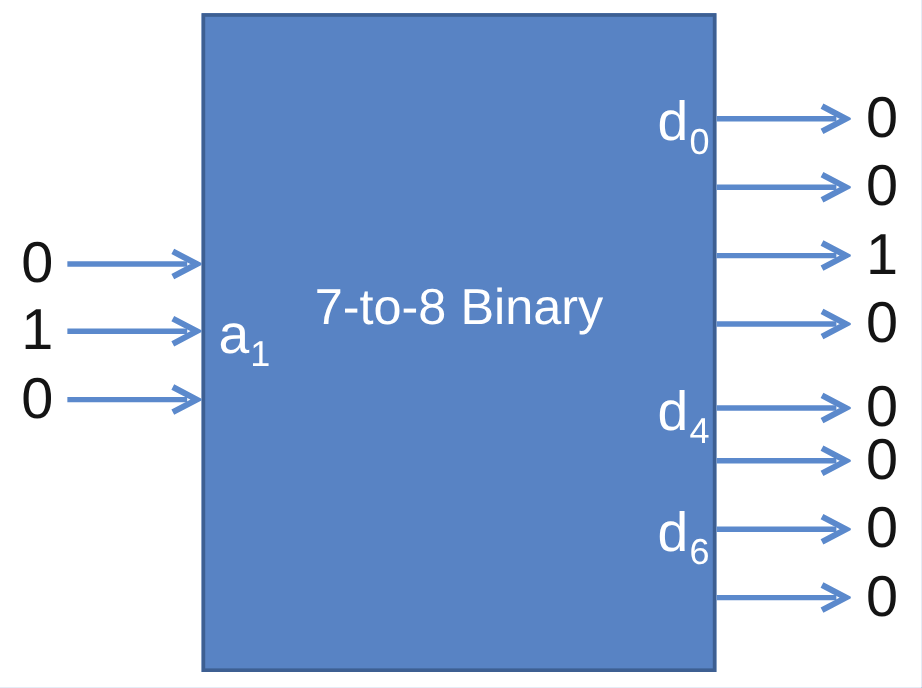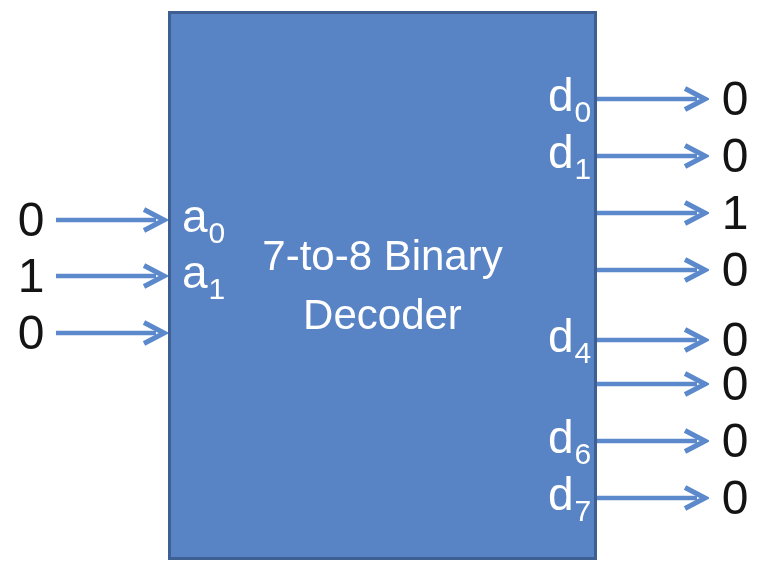--- a/index.html
+++ b/index.html
@@ -35,46 +35,44 @@
     position:absolute;top:0;font-size:48px;line-height:56px;
     color:var(--value-text);
   }
   .in-value{left:8px;width:46px;text-align:center;}
   .out-value{left:168px;width:54px;text-align:center;}
   .arrow{position:absolute;top:13px;width:112px;height:30px;display:block;}
   .in-arrow{left:56px;}
   .out-arrow{left:57px;}
   .arrow line,.arrow polyline{stroke:var(--arrow);fill:none;}
   .port-label{
-    position:absolute;top:-4px;font-size:46px;line-height:56px;
+    position:absolute;top:-4px;font-size:46px;line-height:68px;
     color:var(--label-text);white-space:nowrap;
   }
   .in-label{left:182px;}
   .out-label{left:8px;}
   .sub{font-size:30px;position:relative;top:11px;margin-left:1px;}
 </style>
 </head>
 <body>
 
 <div class="stage">
 
   <div class="decoder-box"></div>
 
   <div class="title">
     <div>7-to-8 Binary</div>
-    <div>Decoder</div>
   </div>
 
   <div class="row in-row" style="top:192px">
     <span class="value in-value">0</span>
     <svg class="arrow in-arrow" viewBox="0 0 112 30">
       <line x1="0" y1="15" x2="100" y2="15" stroke-width="4.5"></line>
       <polyline points="88,4.5 108,15 88,25.5" stroke-width="5"></polyline>
     </svg>
-    <span class="port-label in-label"><span>a</span><span class="sub">0</span></span>
   </div>
 
   <div class="row in-row" style="top:248px">
     <span class="value in-value">1</span>
     <svg class="arrow in-arrow" viewBox="0 0 112 30">
       <line x1="0" y1="15" x2="100" y2="15" stroke-width="4.5"></line>
       <polyline points="88,4.5 108,15 88,25.5" stroke-width="5"></polyline>
     </svg>
     <span class="port-label in-label"><span>a</span><span class="sub">1</span></span>
   </div>
@@ -90,21 +88,20 @@
   <div class="row out-row" style="top:71px">
     <span class="port-label out-label"><span>d</span><span class="sub">0</span></span>
     <svg class="arrow out-arrow" viewBox="0 0 112 30">
       <line x1="0" y1="15" x2="100" y2="15" stroke-width="4.5"></line>
       <polyline points="88,4.5 108,15 88,25.5" stroke-width="5"></polyline>
     </svg>
     <span class="value out-value">0</span>
   </div>
 
   <div class="row out-row" style="top:128px">
-    <span class="port-label out-label"><span>d</span><span class="sub">1</span></span>
     <svg class="arrow out-arrow" viewBox="0 0 112 30">
       <line x1="0" y1="15" x2="100" y2="15" stroke-width="4.5"></line>
       <polyline points="88,4.5 108,15 88,25.5" stroke-width="5"></polyline>
     </svg>
     <span class="value out-value">0</span>
   </div>
 
   <div class="row out-row" style="top:185px">
     <svg class="arrow out-arrow" viewBox="0 0 112 30">
       <line x1="0" y1="15" x2="100" y2="15" stroke-width="4.5"></line>
@@ -141,21 +138,20 @@
   <div class="row out-row" style="top:413px">
     <span class="port-label out-label"><span>d</span><span class="sub">6</span></span>
     <svg class="arrow out-arrow" viewBox="0 0 112 30">
       <line x1="0" y1="15" x2="100" y2="15" stroke-width="4.5"></line>
       <polyline points="88,4.5 108,15 88,25.5" stroke-width="5"></polyline>
     </svg>
     <span class="value out-value">0</span>
   </div>
 
   <div class="row out-row" style="top:470px">
-    <span class="port-label out-label"><span>d</span><span class="sub">7</span></span>
     <svg class="arrow out-arrow" viewBox="0 0 112 30">
       <line x1="0" y1="15" x2="100" y2="15" stroke-width="4.5"></line>
       <polyline points="88,4.5 108,15 88,25.5" stroke-width="5"></polyline>
     </svg>
     <span class="value out-value">0</span>
   </div>
 
 </div>
 
 </body></html>

